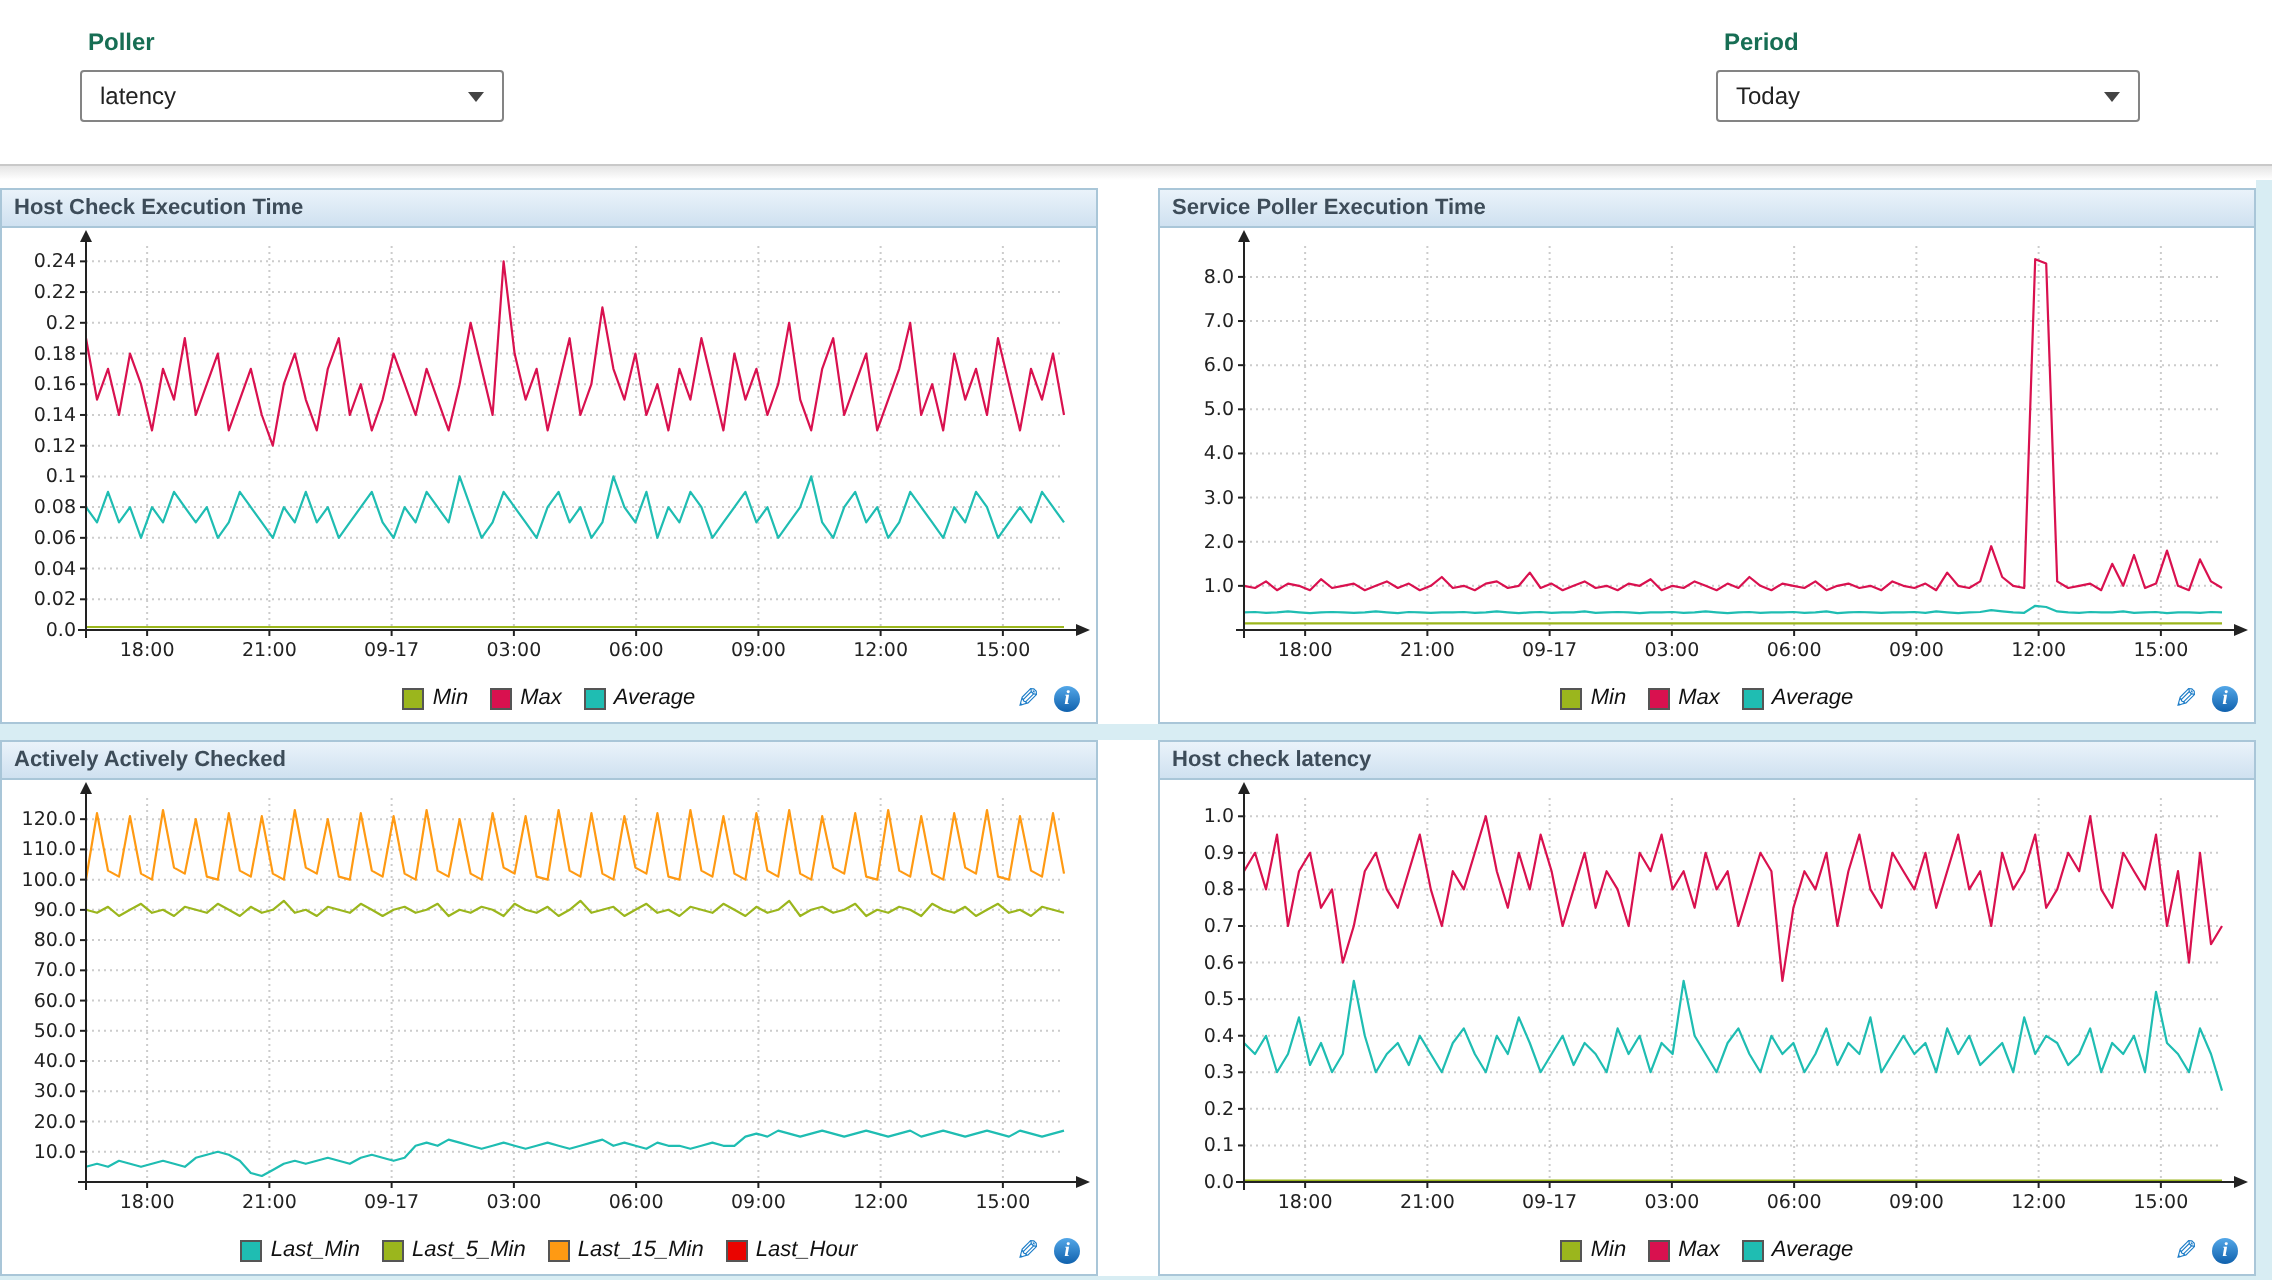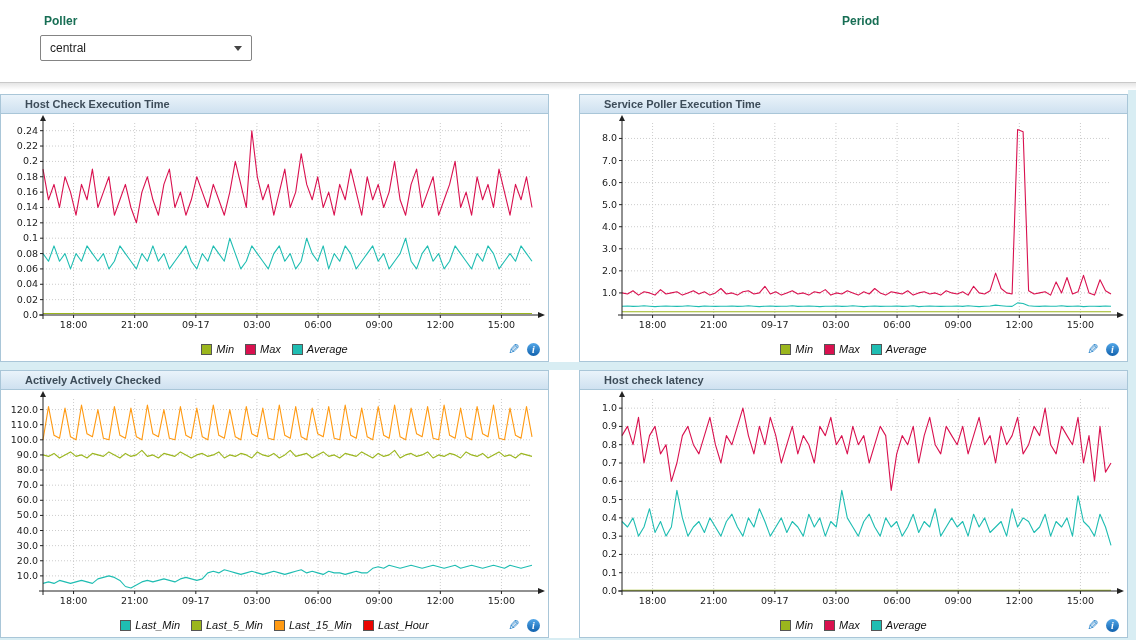--- a/index.html
+++ b/index.html
@@ -5,21 +5,21 @@
   html,body{margin:0;padding:0;}
   body{
     width:1136px;height:640px;overflow:hidden;position:relative;
     background:#ffffff;
     font-family:"Liberation Sans",sans-serif;
   }
   
   .controls{position:relative;height:82px;background:#fff;}
   .control{position:absolute;top:12px;}
   .control.poller{left:10px;margin-left:30px;}
-  .control.period{left:838px;}
+  .control.period{left:858px;}
   .control .ctl-label{
     font-size:12px;font-weight:bold;color:#176e54;
     margin:2px 0 7px 4px;
   }
   .select{
     width:212px;height:26px;box-sizing:border-box;
     border:1px solid #848484;border-radius:2px;background:#fff;
     display:flex;align-items:center;justify-content:space-between;
     padding:0 9px;font-size:12px;color:#222;cursor:pointer;
   }
@@ -41,21 +41,21 @@
   .bg-strip{position:absolute;background:#d8edf3;}
   .strip-right{top:0;right:0;width:8px;height:100%;}
   .strip-row{left:0;width:1128px;top:272px;height:8px;}
   .strip-bottom{left:0;width:1128px;bottom:0;height:3px;}
   .panel{
     position:relative;z-index:1;
     border:1px solid #a9c6d8;background:#fff;
     height:268px;box-sizing:border-box;
   }
   .panel-header{
-    height:19px;line-height:19px;padding-left:24px;box-sizing:border-box;
+    height:19px;line-height:19px;padding-left:6px;box-sizing:border-box;
     font-size:11px;font-weight:bold;color:#3d4c59;
     background:linear-gradient(#eaf3fa,#cfe1f0);
     border-bottom:1px solid #a9c6d8;
     overflow:hidden;white-space:nowrap;
   }
   svg.plot{display:block;}
   .legend-row{position:relative;height:24px;}
   .legend{
     display:flex;justify-content:center;align-items:center;gap:11px;
     height:100%;font-size:11px;color:#111;font-style:italic;
@@ -77,26 +77,30 @@
     display:flex;align-items:center;justify-content:center;cursor:pointer;
   }
 </style>
 </head>
 <body>
 
 <div class="controls">
   <div class="control poller">
     <div class="ctl-label">Poller</div>
     <div class="select">
-      <span>central</span>
+      <span>latency</span>
       <span class="caret"></span>
     </div>
   </div>
   <div class="control period">
     <div class="ctl-label">Period</div>
+    <div class="select">
+      <span>Today</span>
+      <span class="caret"></span>
+    </div>
   </div>
 </div>
 
 <div class="divider"></div>
 
 <div class="dashboard">
   <div class="bg-strip strip-right"></div>
   <div class="bg-strip strip-row"></div>
   <div class="bg-strip strip-bottom"></div>
 

